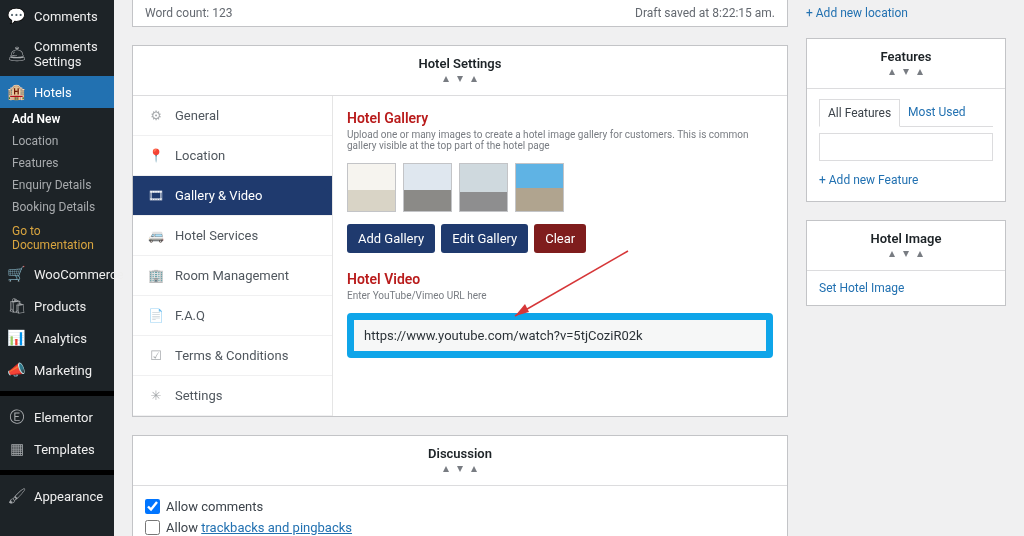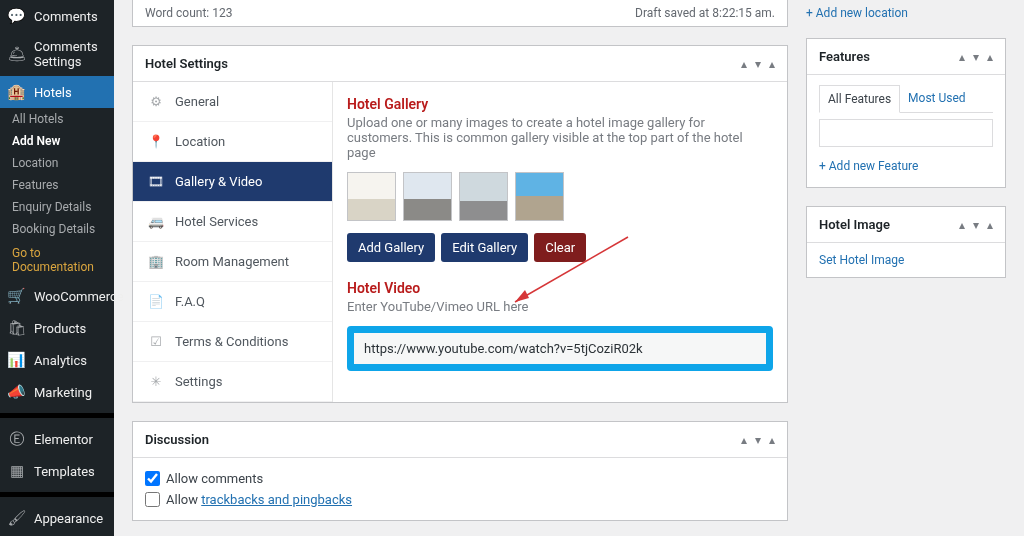--- a/index.html
+++ b/index.html
@@ -13,38 +13,38 @@
 .sb-item.active-top::after { content:""; position:absolute; right:-8px; top:50%; transform:translateY(-50%);
   border:8px solid transparent; border-left-color:#2271b1; }
 .sb-sub { padding:4px 4px 4px 12px; font-size:12px; color:#a7aaad; cursor:pointer; }
 .sb-sub.strong { color:#fff; font-weight:600; }
 .sb-doc { color:#d9a53f; padding:6px 4px 6px 12px; font-size:12px; cursor:pointer; }
 .ic { width:18px; height:18px; display:inline-flex; align-items:center; justify-content:center; color:#a7aaad; font-size:15px; }
 .content { flex:1; padding:0 18px 18px 18px; display:flex; gap:18px; }
 .main { flex:1; }
 .side { width:200px; flex-shrink:0; }
 .panel { background:#fff; border:1px solid #c3c4c7; margin-bottom:18px; }
-.panel-h { display:flex; align-items:center; justify-content:space-between; padding:10px 12px; border-bottom:1px solid #dcdcde; }
+.panel-h { display:flex; align-items:center; justify-content:space-between; padding:10px 12px; border-bottom:1px solid #dcdcde;flex-direction:column; }
 .panel-h h3 { font-size:13px; font-weight:600; color:#1d2327; }
 .panel-c { padding:10px 12px; }
 .panel-ctl { display:flex; gap:8px; color:#787c82; }
 .panel-ctl span { cursor:pointer; font-size:12px; }
 .statusbar { background:#fff; border:1px solid #c3c4c7; border-top:0; padding:6px 12px;
   display:flex; justify-content:space-between; font-size:12px; color:#646970; margin-bottom:18px; }
 .settings-body { display:flex; }
 .tabs { width:200px; border-right:1px solid #e5e5e5; }
 .tab { display:flex; align-items:center; gap:10px; padding:12px 14px; font-size:13px; color:#50575e; cursor:pointer; border-bottom:1px solid #f0f0f1; }
 .tab.active { background:#1f3a6e; color:#fff; position:relative; }
 .tab.active::after { content:""; position:absolute; right:-8px; top:50%; transform:translateY(-50%);
   border:8px solid transparent; border-left-color:#1f3a6e; }
 .tab .ti { width:18px; text-align:center; color:#a7aaad; }
 .tab.active .ti { color:#fff; }
 .pane { flex:1; padding:14px 14px 20px 14px; }
 .pane h4 { font-size:14px; font-weight:600; color:#b91c1c; margin-bottom:3px; }
-.pane .desc { font-size:13px; color:#787c82; margin-bottom:12px; }
+.pane .desc { font-size:10px; color:#787c82; margin-bottom:12px; }
 .thumbs { display:flex; gap:7px; margin-bottom:12px; }
 .thumb { width:49px; height:49px; border:1px solid #c3c4c7; background:#eee; background-size:cover; background-position:center; }
 .thumb.t1 { background:linear-gradient(180deg,#f6f4ef 55%,#d9d4c6 55%); }
 .thumb.t2 { background:linear-gradient(180deg,#dfe7ef 55%,#8b8a87 55%); }
 .thumb.t3 { background:linear-gradient(180deg,#cfd9de 60%,#8e8e8f 60%); }
 .thumb.t4 { background:linear-gradient(180deg,#5fb3e4 50%,#b0a48f 50%); }
 .btns { display:flex; gap:6px; margin-bottom:18px;margin-top:8px; }
 .btn { padding:6px 10px; font-size:13px; border:1px solid transparent; border-radius:3px; cursor:pointer; color:#fff; }
 .btn.primary { background:#1f3a6e; }
 .btn.danger { background:#7f1d1d; }
@@ -73,21 +73,20 @@
         <span>Comments</span>
       </div>
     <div class="sb-item top">
         <span class="ic">🛎</span>
         <span>Comments Settings</span>
       </div>
     <div class="sb-item top active-top">
         <span class="ic">🏨</span>
         <span>Hotels</span>
       </div>
-    <div class="sb-sub">All Hotels</div>
     <div class="sb-sub strong">Add New</div>
     <div class="sb-sub">Location</div>
     <div class="sb-sub">Features</div>
     <div class="sb-sub">Enquiry Details</div>
     <div class="sb-sub">Booking Details</div>
     <div class="sb-doc">Go to Documentation</div>
     <div class="sb-item top">
         <span class="ic">🛒</span>
         <span>WooCommerce</span>
       </div>

